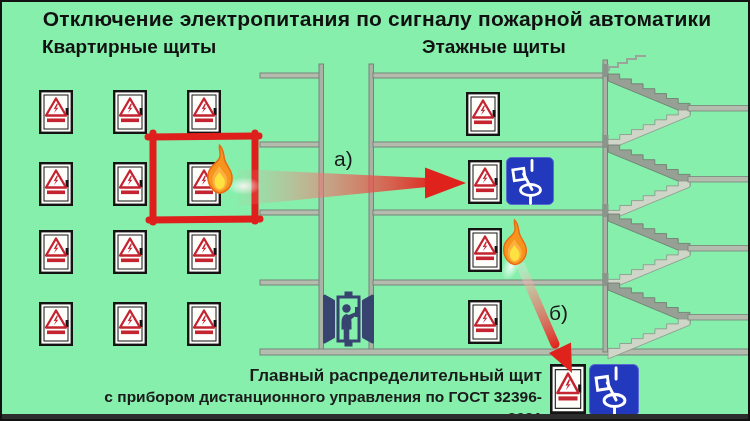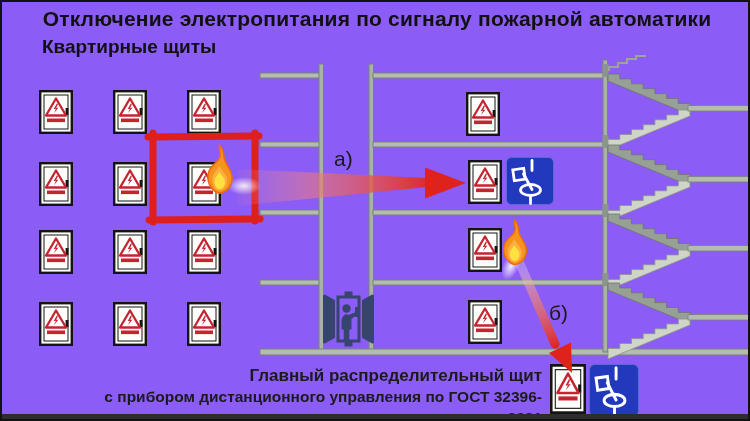--- a/index.html
+++ b/index.html
@@ -1,18 +1,18 @@
 <!DOCTYPE html>
 <html><head>
 <meta charset="utf-8">
 <style>
   html,body{margin:0;padding:0;background:#888;}
   #stage{
     position:relative;width:750px;height:421px;box-sizing:border-box;
-    background:#8b5cf6;border:2px solid #121212;overflow:hidden;
+    background:#86efac;border:2px solid #121212;overflow:hidden;
     font-family:"Liberation Sans", sans-serif;
   }
   .abs{position:absolute;}
   #title{
     left:0;top:5px;width:750px;text-align:center;
     font-size:21px;font-weight:bold;color:#111;letter-spacing:0.2px;
   }
   .subtitle{font-size:19px;font-weight:bold;color:#111;}
   .callout{font-size:21px;color:#1a1a1a;}
   #footer{
@@ -225,20 +225,21 @@
       <use href="#sym-flame" width="37" height="54"></use>
     </g>
     <g transform="translate(495,216)">
       <use href="#sym-flame" width="35" height="50"></use>
     </g>
   </svg>
 
   <div id="title" class="abs">Отключение электропитания по сигналу пожарной автоматики</div>
 
   <div class="abs subtitle" style="left:40px;top:34px">Квартирные щиты</div>
+  <div class="abs subtitle" style="left:420px;top:34px">Этажные щиты</div>
 
   <div class="abs callout" style="left:332px;top:145px">а)</div>
   <div class="abs callout" style="left:547px;top:299px">б)</div>
 
   <div id="footer" class="abs">
     <div class="l1">Главный распределительный щит</div>
     <div class="l2">с прибором дистанционного управления по ГОСТ 32396-2021</div>
   </div>
 
   <div id="bottom-strip" class="abs"></div>

